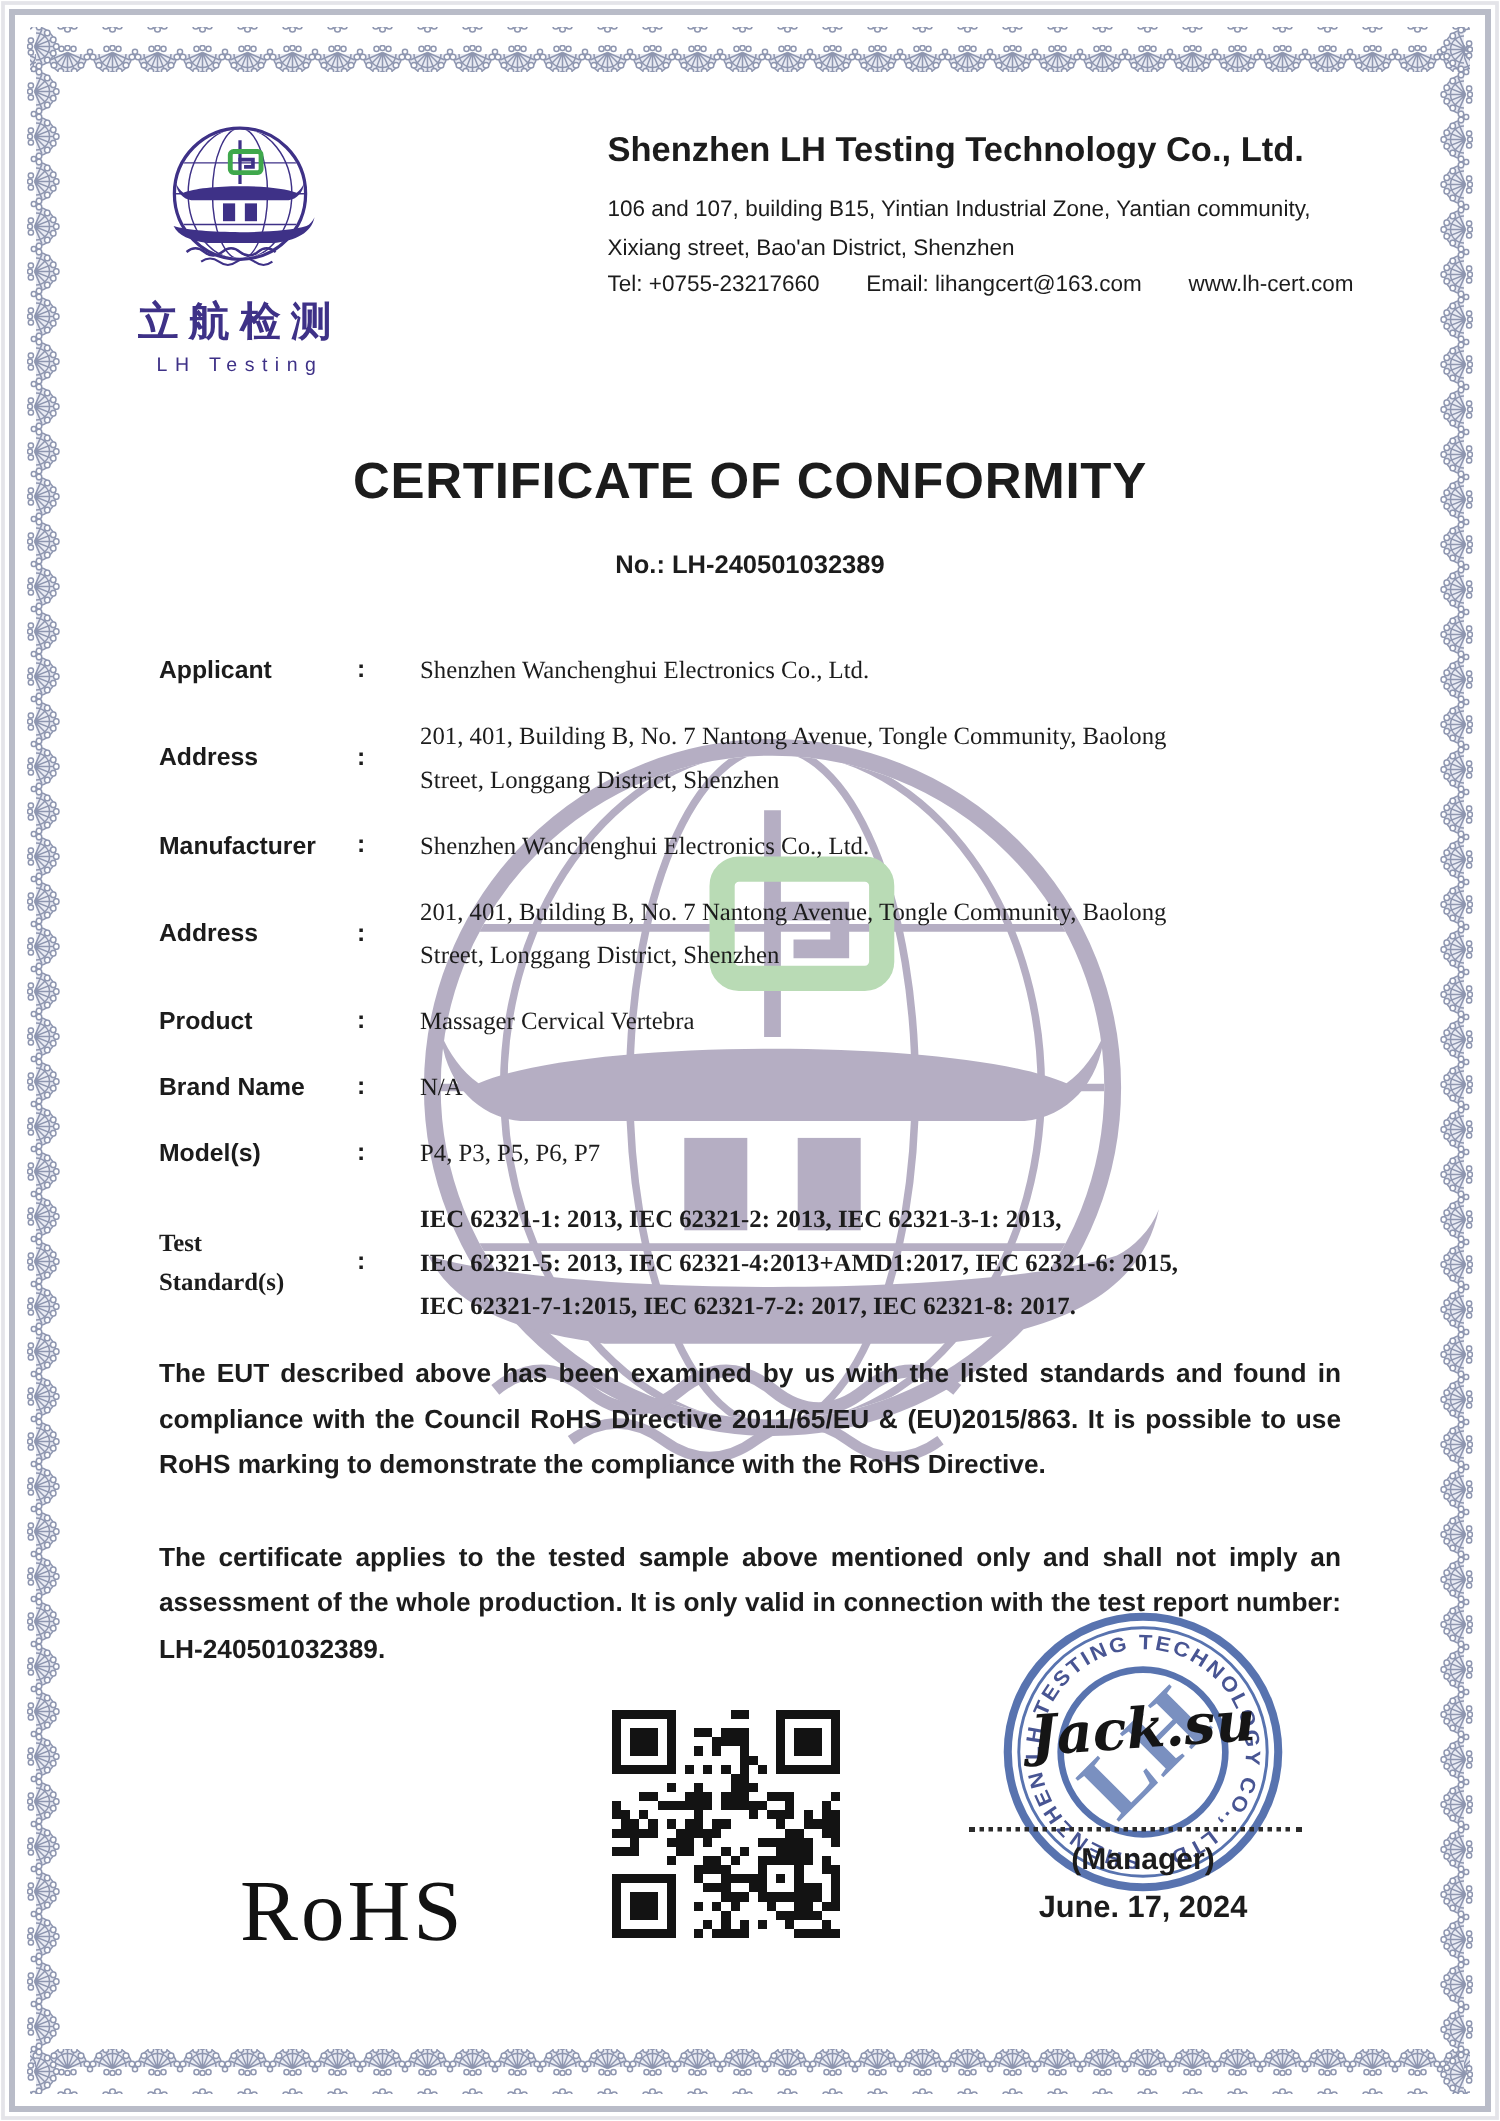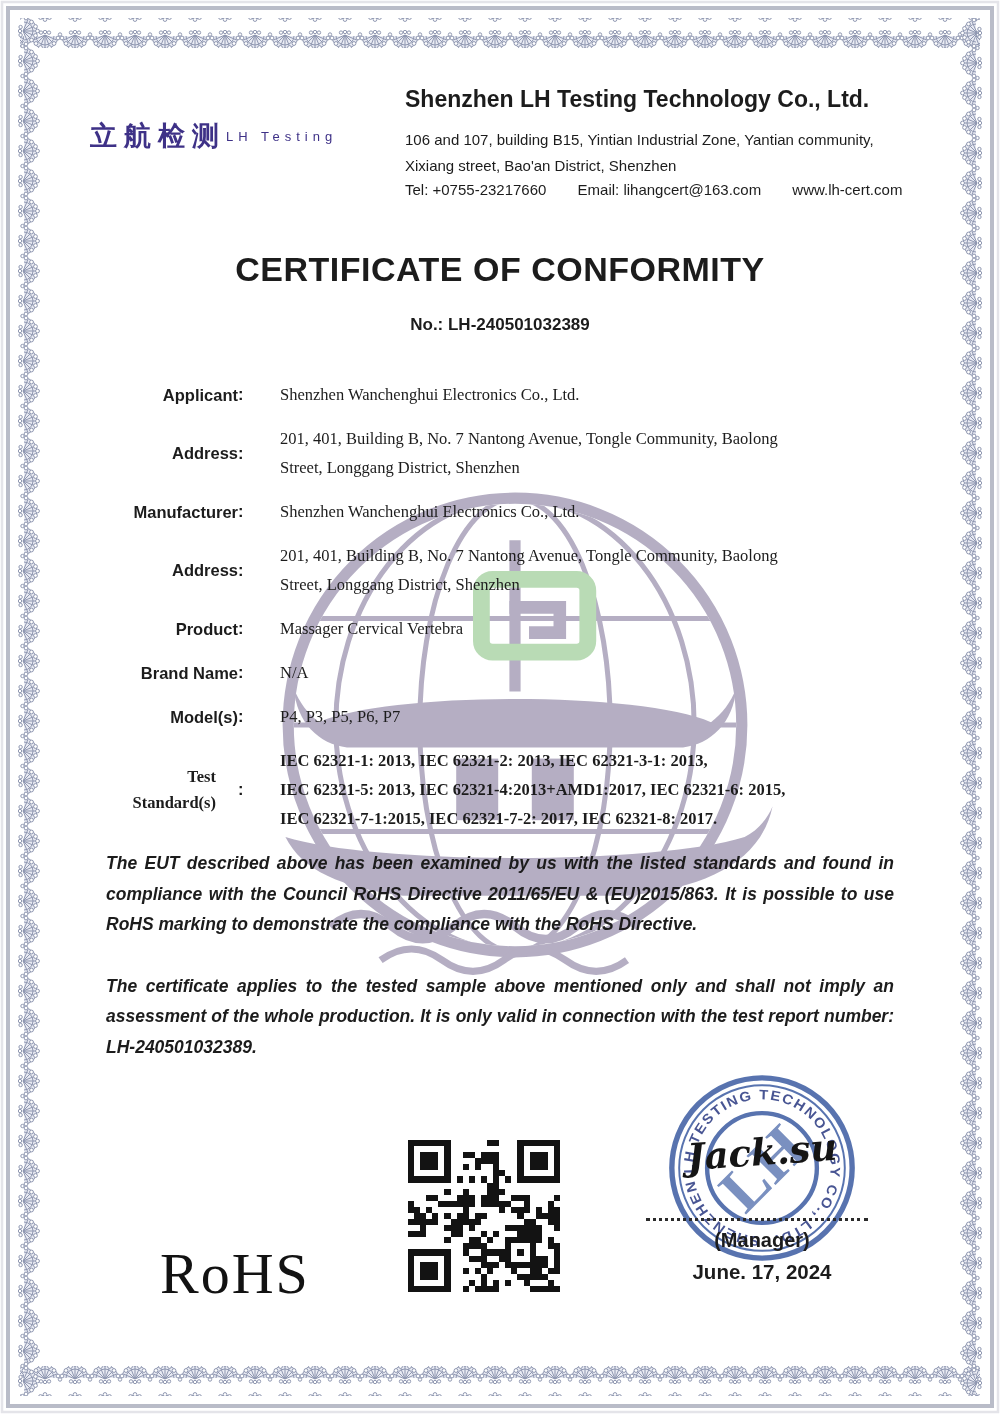--- a/index.html
+++ b/index.html
@@ -12,44 +12,44 @@
   .page{position:relative;width:1000px;height:1414px;background:#fff;overflow:hidden;}
   .border-svg,.wm-svg{position:absolute;pointer-events:none;}
   .border-svg{left:0;top:0;}
   .lc{stroke:var(--lace);fill:none;stroke-width:1;}
   .lcf{stroke:var(--lace);fill:#ffffff;stroke-width:1;}
   .lcfill{fill:#e9ebf3;}
   .wm-svg{left:235px;top:445px;width:560px;height:616px;color:var(--watermark);opacity:.9;z-index:0;}
   .content{position:relative;z-index:1;padding:75px 106px 0 106px;}
   
   .hdr{display:flex;align-items:flex-start;}
-  .logo-block{width:140px;margin-left:-16px;display:flex;flex-direction:row;align-items:center;flex:none;}
+  .logo-block{width:140px;margin-left:-16px;display:flex;flex-direction:column;align-items:center;flex:none;}
   .logo-mark{width:108px;height:119px;color:var(--brand);}
   .logo-cn{font-size:27px;font-weight:bold;letter-spacing:7px;color:var(--brand);margin-top:2px;white-space:nowrap;}
   .logo-en{font-size:13px;font-weight:normal;letter-spacing:5px;color:var(--brand);margin-top:3px;white-space:nowrap;}
   .hdr-text{margin-left:175px;padding-top:11px;}
   .company{font-size:23px;font-weight:bold;white-space:nowrap;}
   .hdr-addr{font-size:15px;line-height:26px;margin-top:14px;white-space:nowrap;}
   .hdr-contact{font-size:15px;margin-top:2px;white-space:nowrap;}
   .hdr-contact span{margin-right:27px;}
   .hdr-contact span:last-child{margin-right:0;}
   
   .doc-title{text-align:center;font-size:34px;font-weight:bold;letter-spacing:.5px;margin-top:52px;}
   .cert-no{text-align:center;font-size:17px;font-weight:bold;margin-top:26px;}
   
   .fields{margin-top:45px;}
   .field-row{display:flex;align-items:center;margin-bottom:15px;}
-  .f-label{width:132px;font-weight:bold;font-size:16.5px;line-height:26px;flex:none;text-align:right;}
+  .f-label{width:132px;font-weight:bold;font-size:16.5px;line-height:26px;flex:none;}
   .f-label.wrap{padding-right:22px;font-family:Liberation Serif, serif;}
   .f-colon{width:42px;font-weight:bold;font-size:16.5px;flex:none;}
   .f-value{flex:1;font-size:16.5px;line-height:29px;font-family:Liberation Serif, serif;}
   .f-value.bold{font-weight:bold;}
   .f-line{white-space:nowrap;}
   
-  .paras{font-style:italic;}
+  .paras{}
   .para{font-size:17.5px;font-weight:bold;line-height:30.5px;text-align:justify;}
   .para + .para{margin-top:31px;}
   
   .rohs{position:absolute;left:160px;top:1240px;font-family:"Liberation Serif","DejaVu Serif",serif;font-size:58px;color:#121212;letter-spacing:2px;z-index:2;text-align:right;}
   .qr{position:absolute;left:408px;top:1140px;width:152px;height:152px;z-index:2;}
   .stamp-wrap{position:absolute;left:640px;top:1068px;width:244px;height:240px;z-index:2;}
   .stamp-svg{position:absolute;left:24px;top:2px;width:196px;height:196px;opacity:.92;}
   .sig{position:absolute;left:0;top:62px;width:100%;text-align:center;font-family:"DejaVu Serif","Liberation Serif",serif;font-style:italic;font-weight:bold;font-size:37px;color:#151515;transform:rotate(-4deg);}
   .dotline{position:absolute;left:6px;top:150px;width:222px;border-bottom:3.5px dotted #2b2b2b;}
   .manager{position:absolute;left:0;top:161px;width:100%;text-align:center;font-size:20px;font-weight:bold;}

